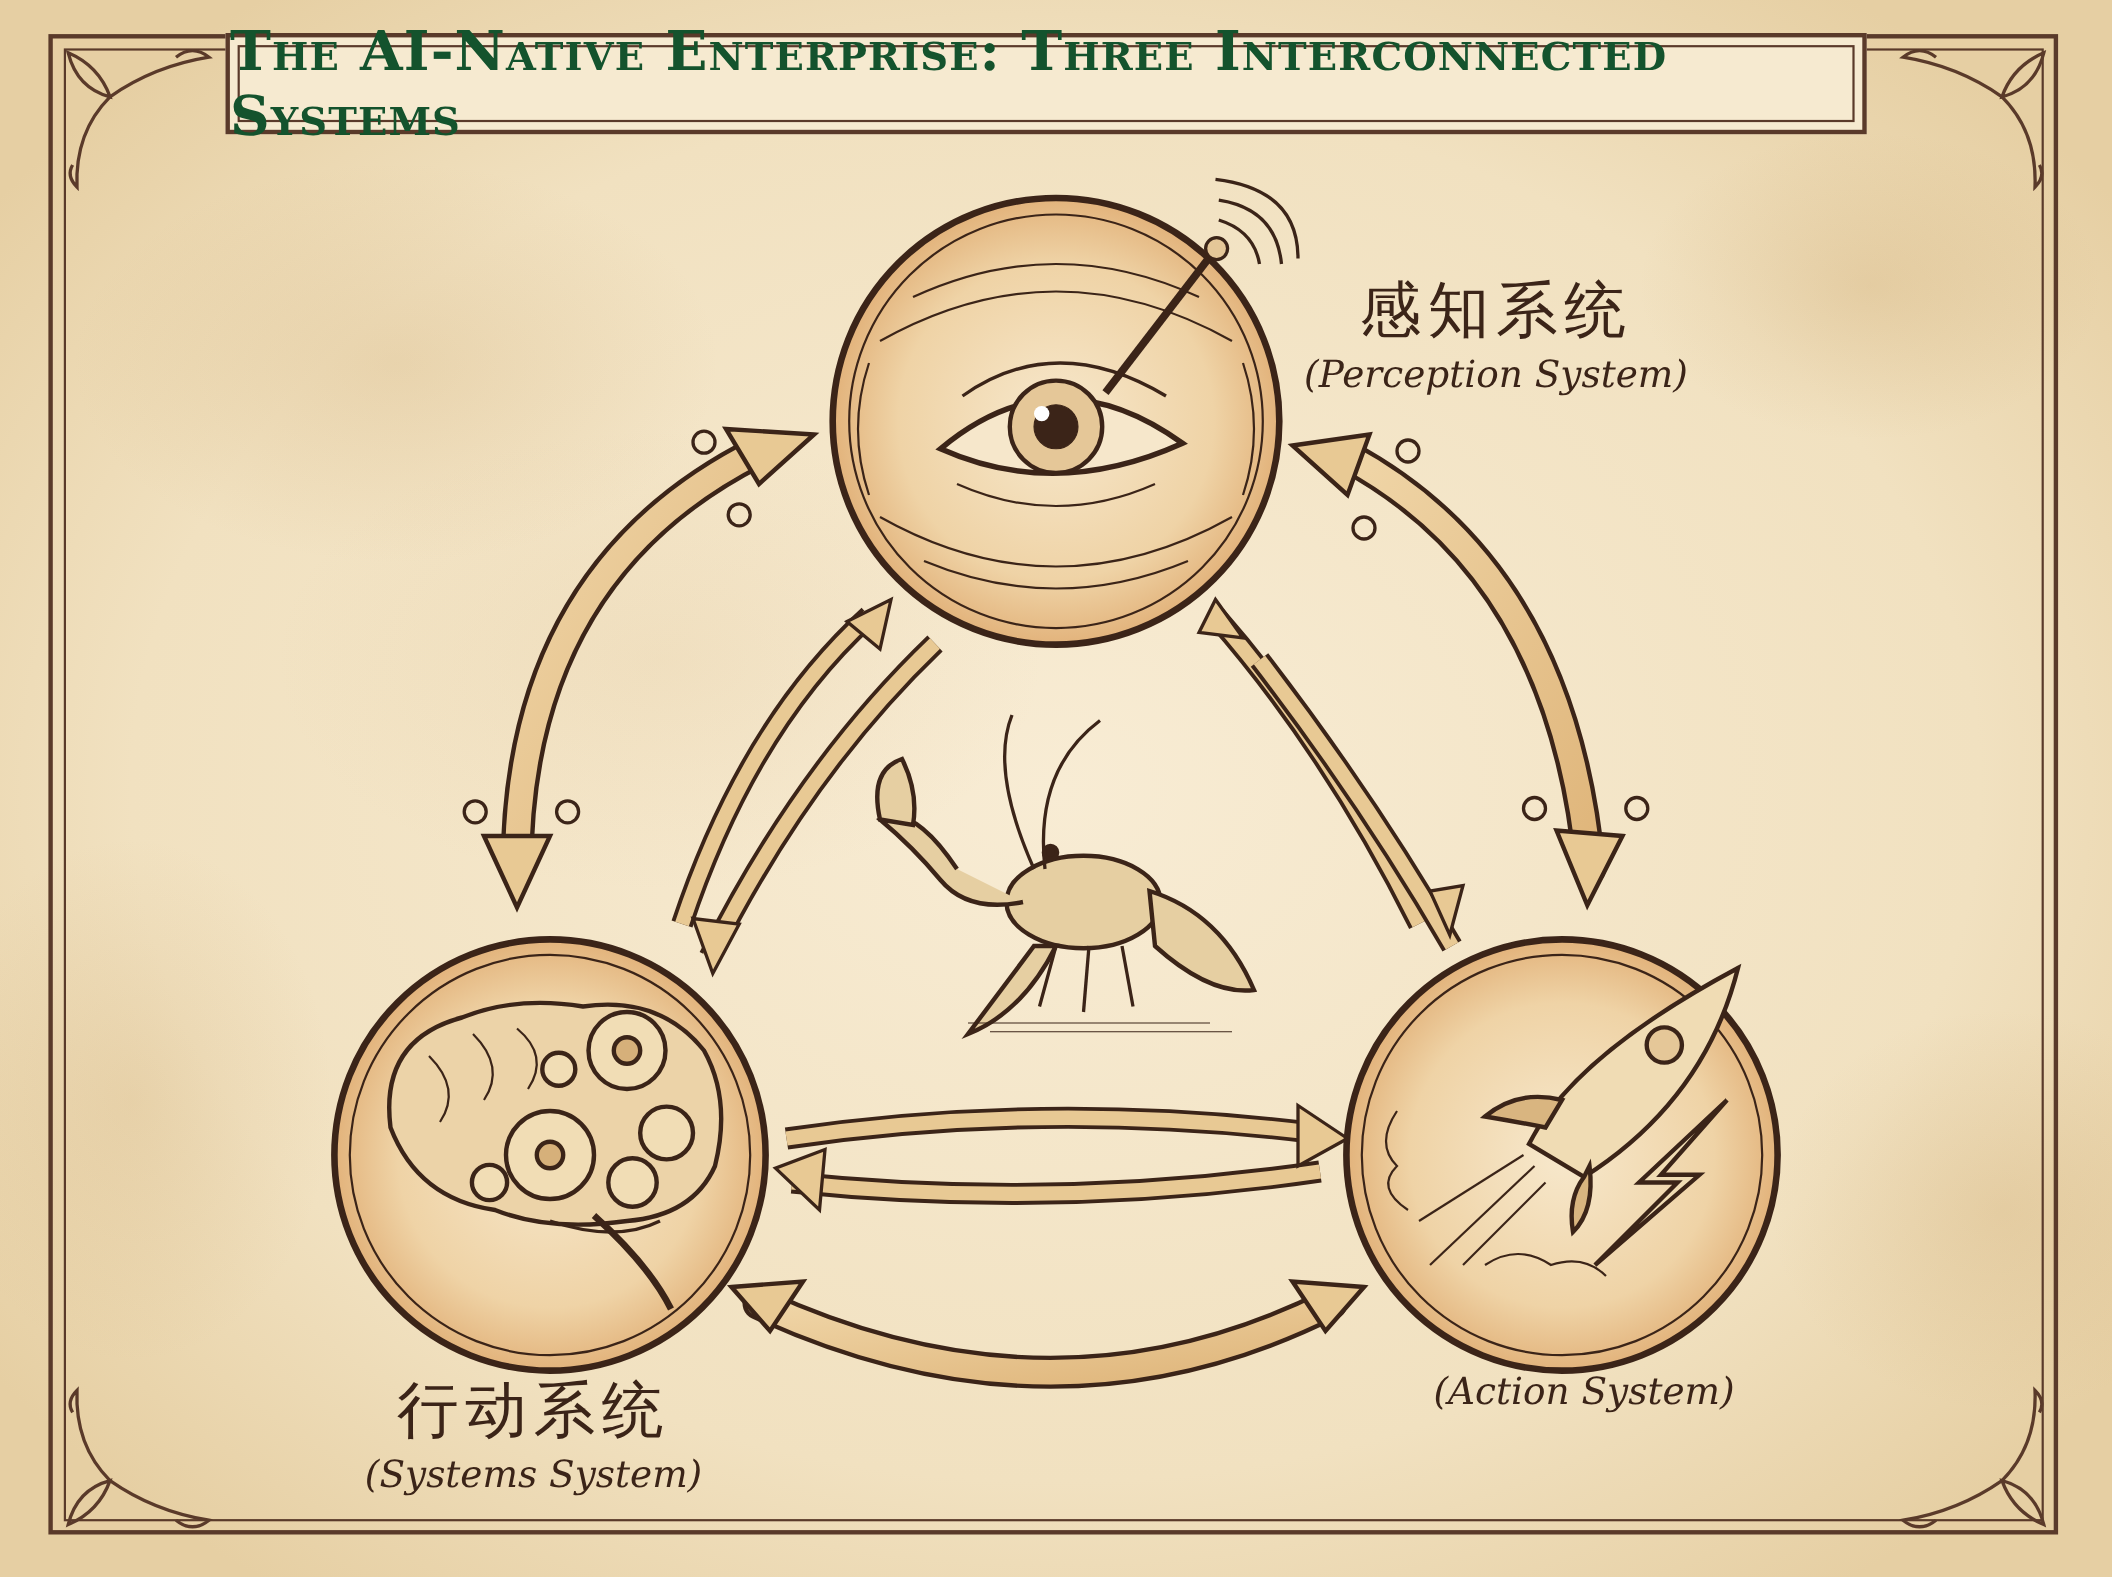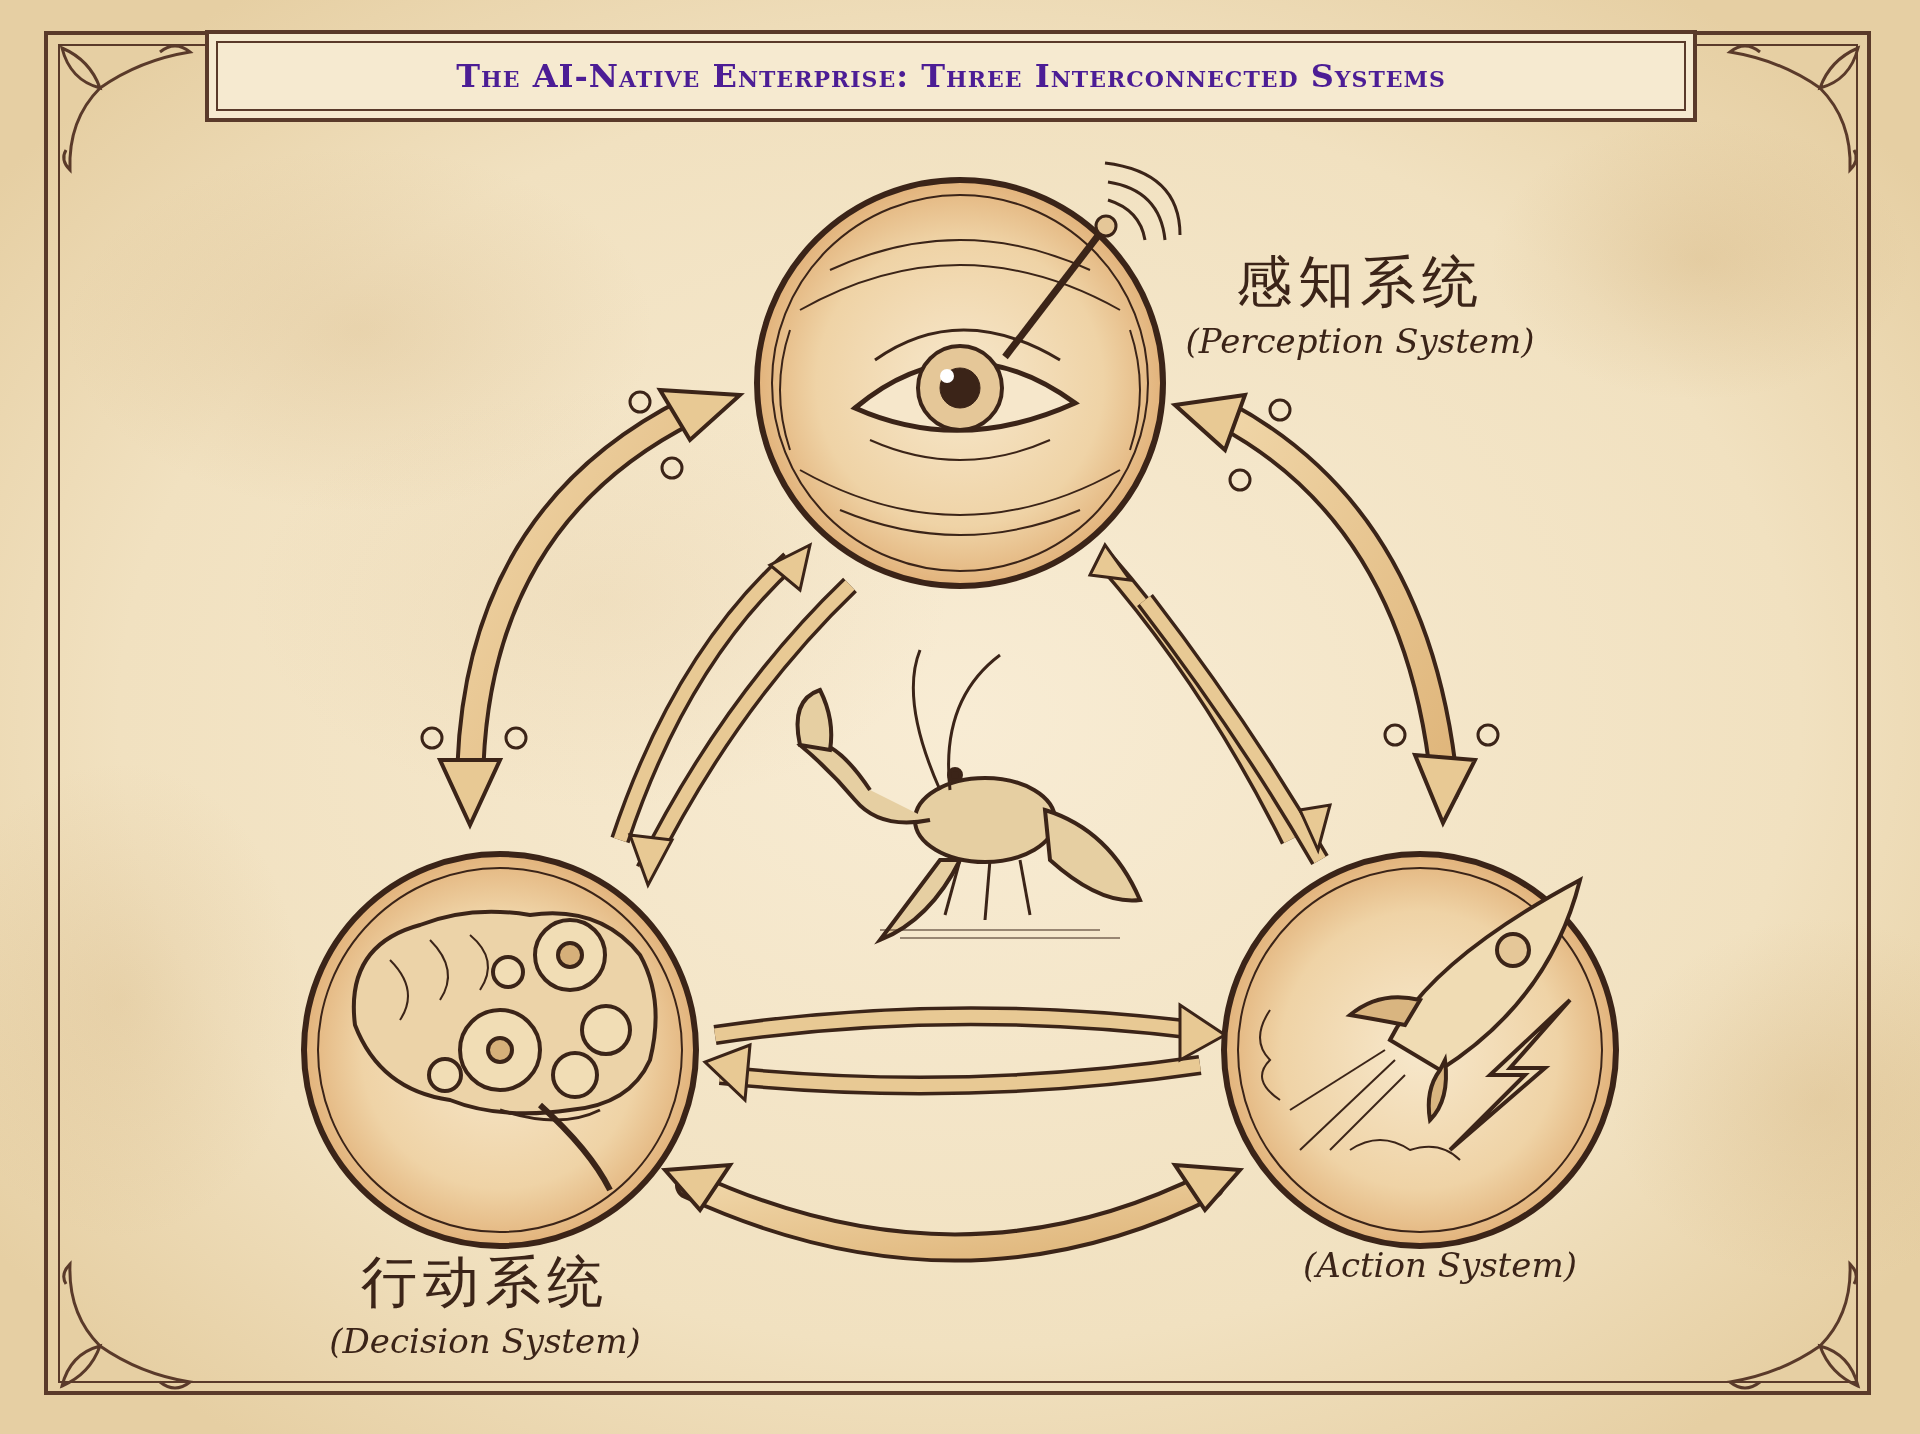--- a/index.html
+++ b/index.html
@@ -29,21 +29,21 @@
   .title-plate {
     position:absolute; left:205px; top:30px; width:1492px; height:92px;
     border:4px solid #5a3a2a; box-sizing:border-box; background:#f6ead0;
     display:flex; align-items:center; justify-content:center;
   }
   .title-plate::before {
     content:""; position:absolute; inset:7px; border:2px solid #5a3a2a;
   }
   .title-text {
     position:relative; font-family:"DejaVu Serif", serif; font-variant:small-caps;
-    font-size:32px; color:#4c1d95; letter-spacing:1px; font-weight:bold;
+    font-size:50px; color:#14532d; letter-spacing:1px; font-weight:bold;
   }
   svg.art { position:absolute; left:0; top:0; }
   .label { position:absolute; text-align:center; color:#3b2418; }
   .label .zh { font-family:"DejaVu Serif", serif; font-size:56px; letter-spacing:6px; }
   .label .en { font-family:"DejaVu Serif", serif; font-style:italic; font-size:34px; }
 </style>
 </head>
 <body>
 
 <div class="paper"></div>
@@ -228,18 +228,18 @@
   </g>
 </svg>
 
 <div class="label" style="left:1180px; top:245px; width:360px;">
   <div class="zh">感知系统</div>
   <div class="en">(Perception System)</div>
 </div>
 
 <div class="label" style="left:315px; top:1245px; width:340px;">
   <div class="zh">行动系统</div>
-  <div class="en">(Decision System)</div>
+  <div class="en">(Systems System)</div>
 </div>
 
 <div class="label" style="left:1290px; top:1245px; width:300px;">
   <div class="en">(Action System)</div>
 </div>
 
 </body></html>

